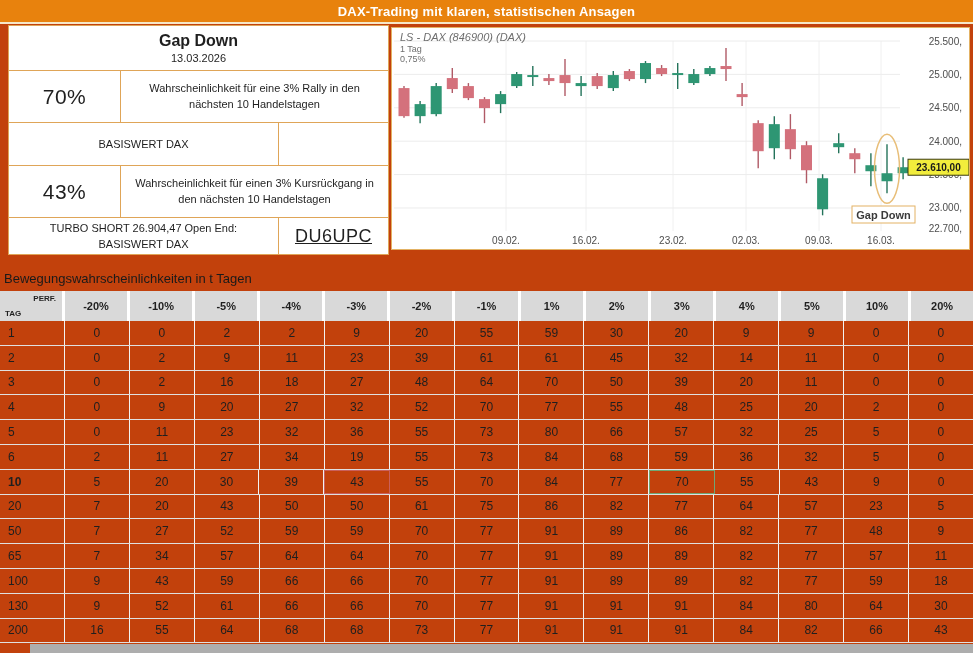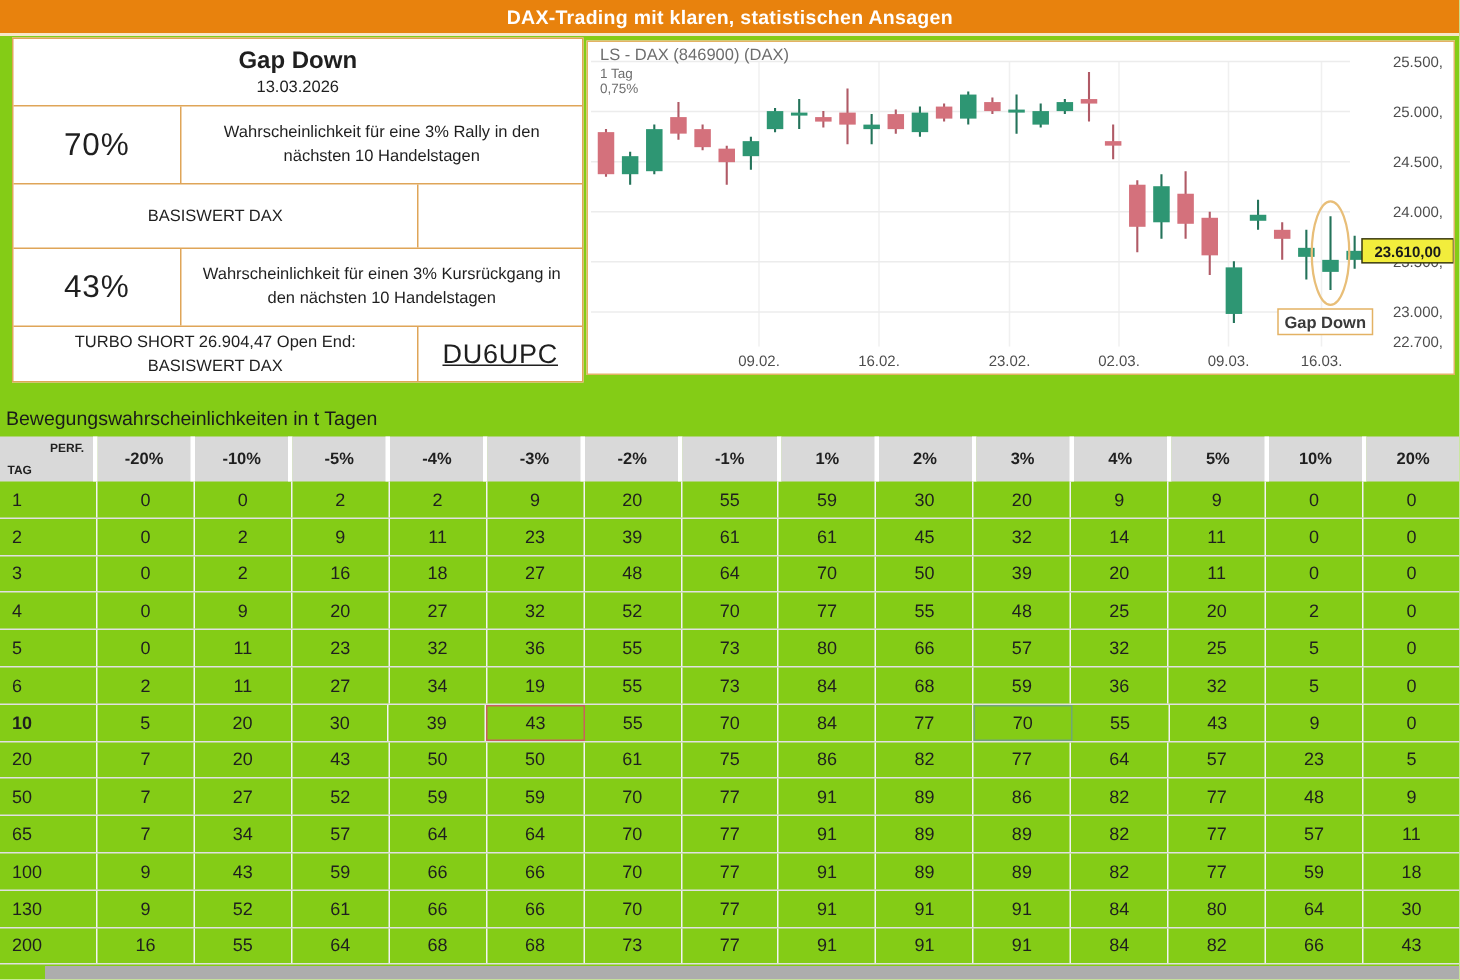--- a/index.html
+++ b/index.html
@@ -1,17 +1,17 @@
 <!DOCTYPE html>
 <html><head>
 <meta charset="utf-8">
 <style>
   html,body{margin:0;padding:0;background:#fff;}
   body{font-family:"Liberation Sans",sans-serif;color:#1f1f1f;}
-  #app{position:relative;width:973px;height:653px;overflow:hidden;background:#84cc16;}
+  #app{position:relative;width:973px;height:653px;overflow:hidden;background:#c2410c;}
 
   
   .banner{position:absolute;left:0;top:0;width:973px;height:22px;background:#E8820D;
     display:flex;align-items:center;justify-content:center;border-bottom:2px solid #F6E7C8;}
   .banner span{color:#fff;font-size:13px;font-weight:bold;letter-spacing:.2px;}
 
   
   .spanel{position:absolute;left:8px;top:25px;width:381px;height:230px;
     border:1px solid #DFA558;box-sizing:border-box;background:#fff;}
   .srow{display:flex;border-bottom:1px solid #DFA558;box-sizing:border-box;}
@@ -22,21 +22,21 @@
   .sig-name{font-size:16px;font-weight:bold;}
   .sig-date{font-size:11px;margin-top:2px;}
   .pct{font-size:21px;letter-spacing:.5px;}
   .desc{font-size:11px;line-height:1.45;padding:0 14px;}
   .turbo{font-size:11px;line-height:1.5;}
   .wkn{font-size:18px;text-decoration:underline;letter-spacing:.5px;cursor:pointer;}
 
   
   .cpanel{position:absolute;left:391px;top:27px;width:579px;height:223px;
     border:1px solid #E3B264;box-sizing:border-box;background:#fff;}
-  .c-title{position:absolute;left:8px;top:3px;font-size:11px;color:#6e6e6e;}
+  .c-title{position:absolute;left:8px;top:3px;font-size:11px;color:#6e6e6e;font-style:italic;}
   .c-sub1{position:absolute;left:8px;top:16px;font-size:9px;color:#6e6e6e;}
   .c-sub2{position:absolute;left:8px;top:26px;font-size:9px;color:#6e6e6e;}
   .cpanel svg{position:absolute;left:0;top:0;}
 
   
   .tbl-title{position:absolute;left:4px;top:271px;font-size:13px;color:#1a1a1a;}
   .tbl{position:absolute;left:0;top:291px;width:973px;}
   .thead{display:flex;height:30px;}
   .th{background:#D9D9D9;display:flex;align-items:center;justify-content:center;
     font-size:11px;font-weight:bold;border-right:3px solid #fff;box-sizing:border-box;}

